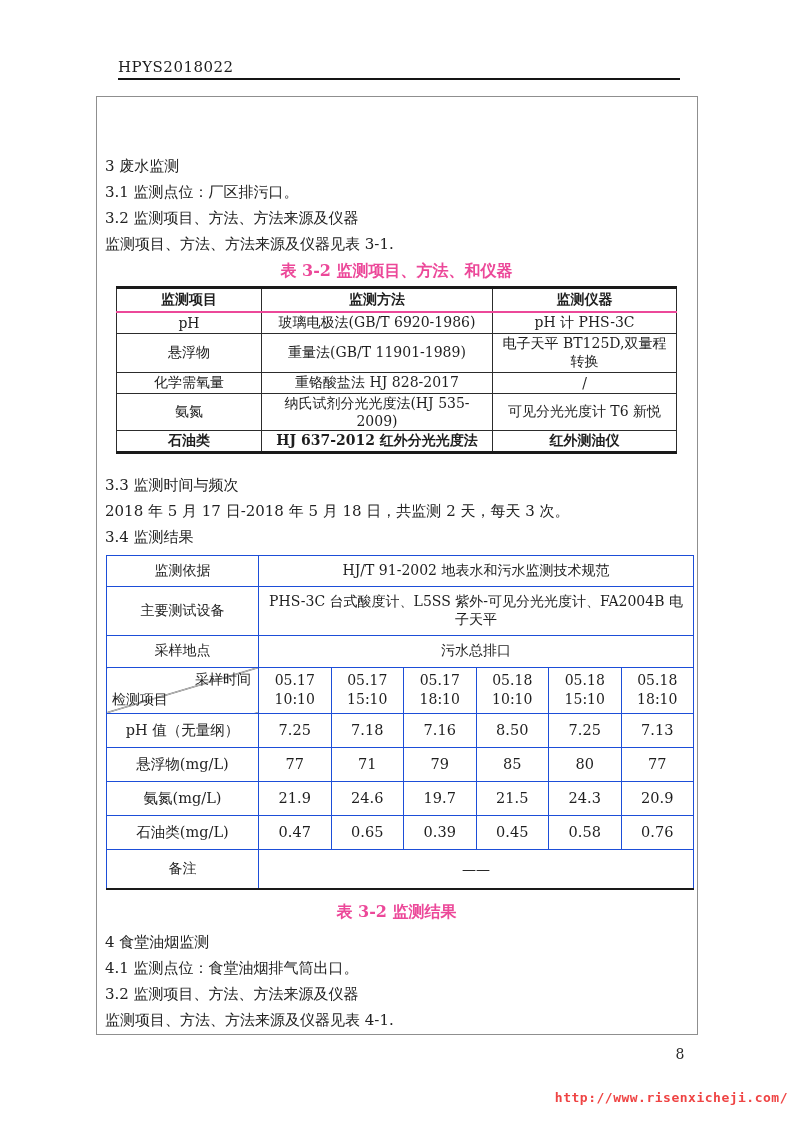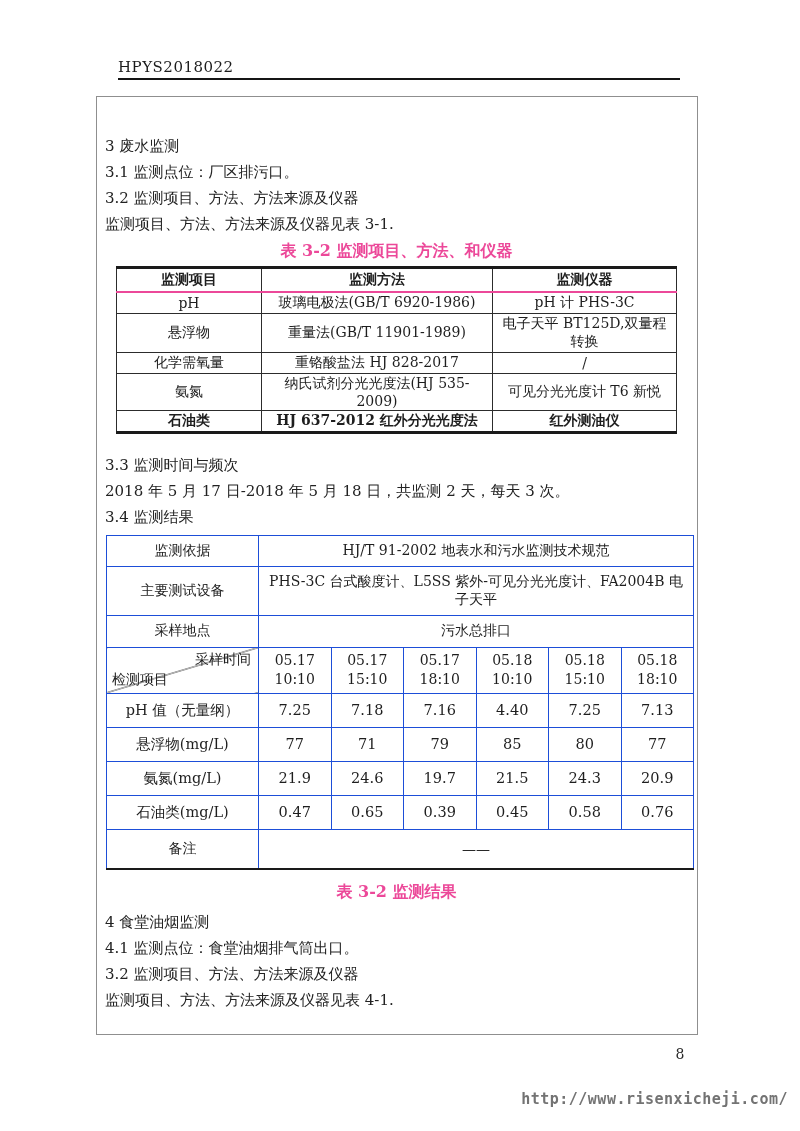--- a/index.html
+++ b/index.html
@@ -21,21 +21,21 @@
   .header-rule {
     position: absolute; left: 118px; top: 78px;
     width: 562px; height: 2px; background: #151515;
   }
 
   
   .content-box {
     position: absolute; left: 96px; top: 96px;
     width: 602px; height: 939px;
     border: 1px solid #8f8f8f;
-    padding: 36px 9px 0 8px;
+    padding: 56px 9px 0 8px;
   }
 
   .bodyline { font-size: 15px; line-height: 26px; color: #222; }
 
   .table-title {
     font-size: 16px; font-weight: bold; text-align: center;
     color: #ec4899; line-height: 22px; margin-top: 3px;
   }
 
   
@@ -88,21 +88,21 @@
   .date-cell span { display: block; line-height: 19px; }
 
   
   .page-number {
     position: absolute; left: 670px; top: 1046px;
     font-size: 14px; color: #2a2a2a; width: 20px; text-align: center;
   }
   .watermark {
     position: absolute; right: 12px; top: 1090px;
     font-family: "DejaVu Sans Mono", "Liberation Mono", monospace;
-    font-weight: bold; font-size: 15px; color: #737373;
+    font-weight: bold; font-size: 13px; color: #ef4444;
     letter-spacing: 0.5px;
   }
 </style>
 </head>
 <body>
 
 <div class="doc-code">HPYS2018022</div>
 <div class="header-rule"></div>
 
 <div class="content-box">
@@ -211,21 +211,21 @@
       <td class="date-cell">
             <span>05.18</span>
             <span>18:10</span>
           </td>
     </tr>
     <tr class="row-data">
       <td>pH 值（无量纲）</td>
       <td>7.25</td>
       <td>7.18</td>
       <td>7.16</td>
-      <td>4.40</td>
+      <td>8.50</td>
       <td>7.25</td>
       <td>7.13</td>
     </tr>
     <tr class="row-data">
       <td>悬浮物(mg/L)</td>
       <td>77</td>
       <td>71</td>
       <td>79</td>
       <td>85</td>
       <td>80</td>

